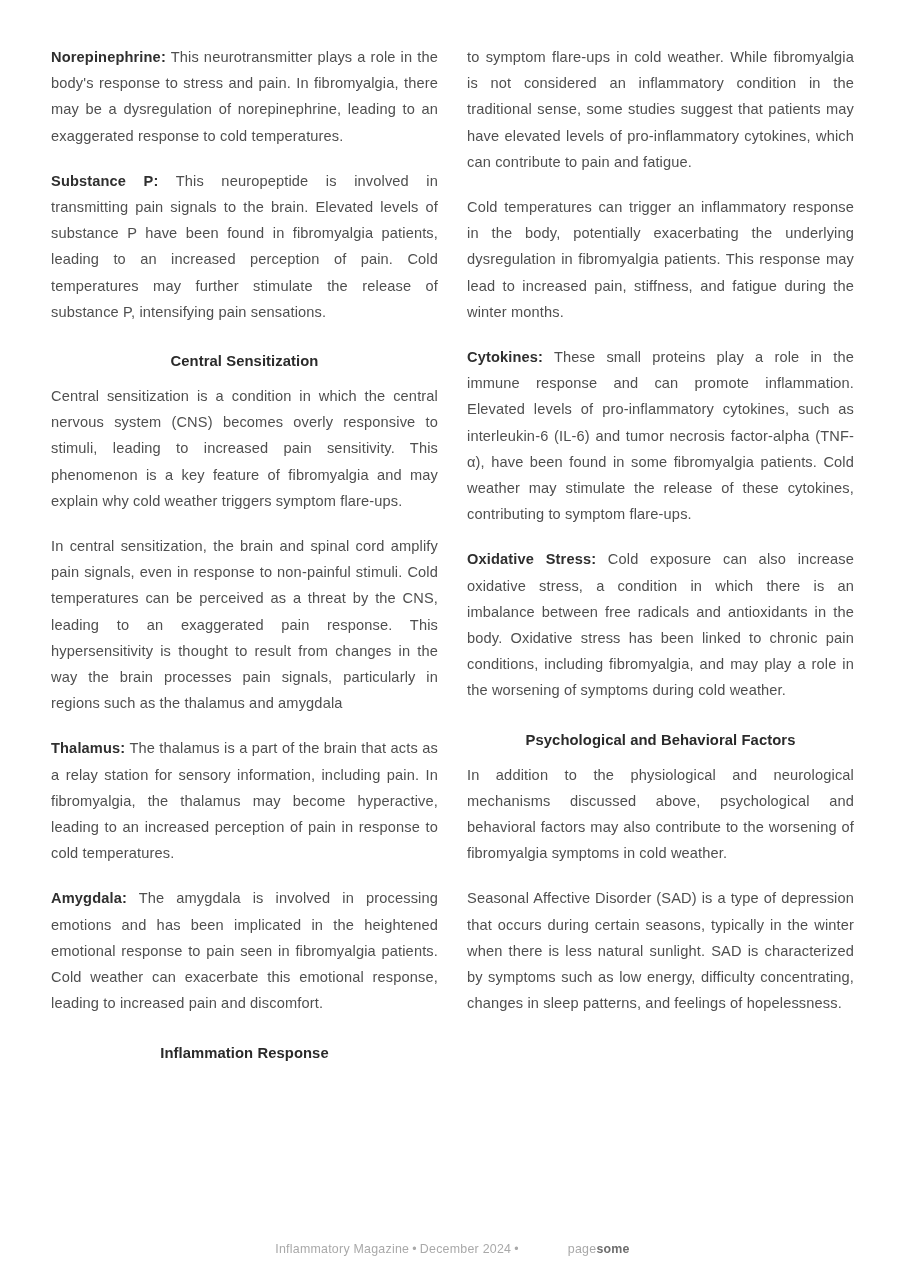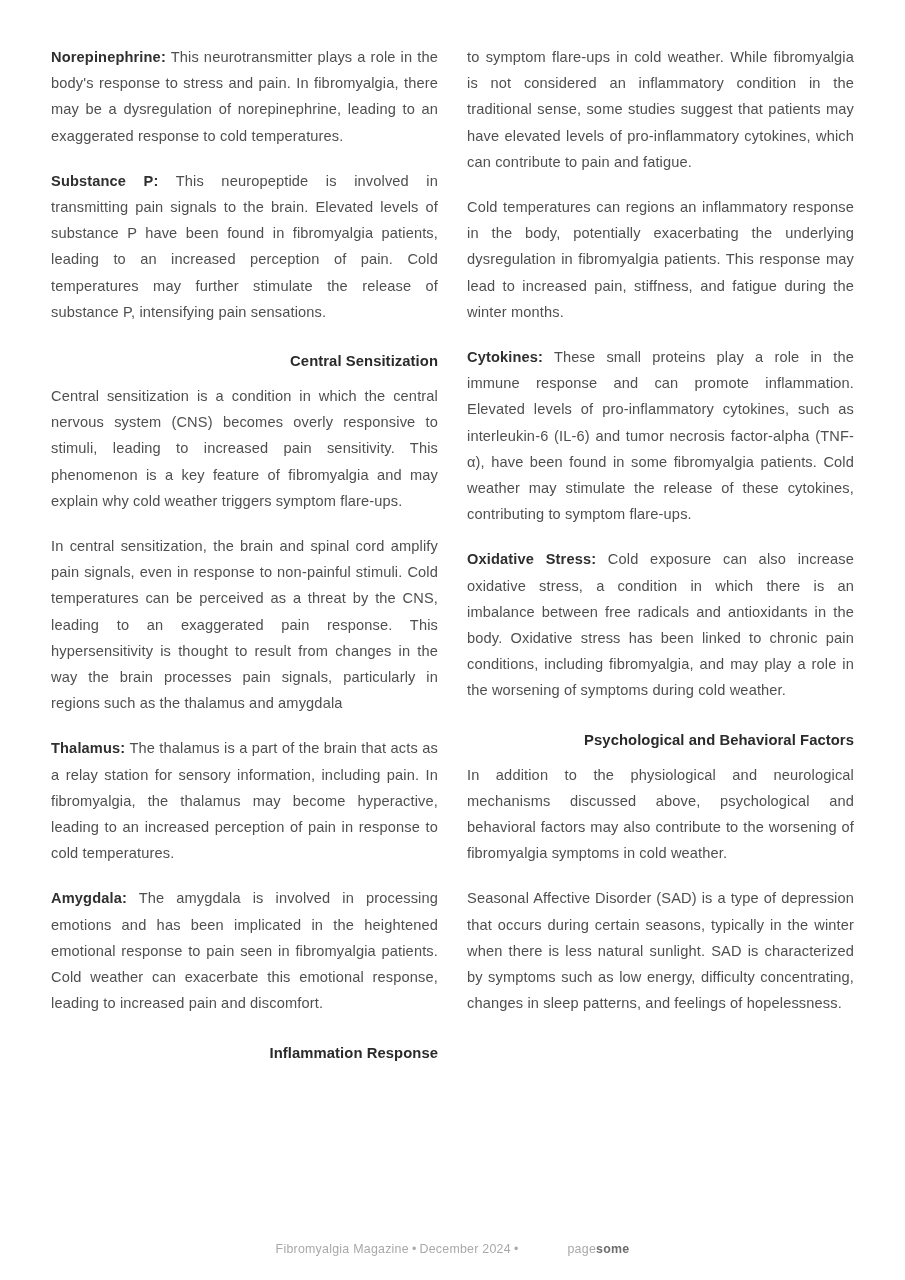--- a/index.html
+++ b/index.html
@@ -52,21 +52,21 @@
     font-weight: bold;
     color: #2f2f2f;
   }
   h3.section-head {
     margin: 26px 0 11px 0;
     font-size: 14.8px;
     line-height: 21px;
     font-weight: bold;
     color: #2a2a2a;
     letter-spacing: 0.005em;
-    text-align: right;
+    text-align: center;
   }
   .footer {
     position: absolute;
     left: 0;
     right: 0;
     bottom: 22px;
     text-align: center;
     font-size: 12.4px;
     line-height: 18px;
     color: #a9a9a9;
@@ -98,27 +98,27 @@
         <h3 class="section-head">Central Sensitization</h3>
         <p class="body">Central sensitization is a condition in which the central nervous system (CNS) becomes overly responsive to stimuli, leading to increased pain sensitivity. This phenomenon is a key feature of fibromyalgia and may explain why cold weather triggers symptom flare-ups.</p>
         <p class="body">In central sensitization, the brain and spinal cord amplify pain signals, even in response to non-painful stimuli. Cold temperatures can be perceived as a threat by the CNS, leading to an exaggerated pain response. This hypersensitivity is thought to result from changes in the way the brain processes pain signals, particularly in regions such as the thalamus and amygdala</p>
         <p class="body"><span class="lead">Thalamus:</span> The thalamus is a part of the brain that acts as a relay station for sensory information, including pain. In fibromyalgia, the thalamus may become hyperactive, leading to an increased perception of pain in response to cold temperatures.</p>
         <p class="body"><span class="lead">Amygdala:</span> The amygdala is involved in processing emotions and has been implicated in the heightened emotional response to pain seen in fibromyalgia patients. Cold weather can exacerbate this emotional response, leading to increased pain and discomfort.</p>
         <h3 class="section-head">Inflammation Response</h3>
       </div>
 
     <div class="col" id="right-col">
         <p class="body">to symptom flare-ups in cold weather. While fibromyalgia is not considered an inflammatory condition in the traditional sense, some studies suggest that patients may have elevated levels of pro-inflammatory cytokines, which can contribute to pain and fatigue.</p>
-        <p class="body">Cold temperatures can regions an inflammatory response in the body, potentially exacerbating the underlying dysregulation in fibromyalgia patients. This response may lead to increased pain, stiffness, and fatigue during the winter months.</p>
+        <p class="body">Cold temperatures can trigger an inflammatory response in the body, potentially exacerbating the underlying dysregulation in fibromyalgia patients. This response may lead to increased pain, stiffness, and fatigue during the winter months.</p>
         <p class="body"><span class="lead">Cytokines:</span> These small proteins play a role in the immune response and can promote inflammation. Elevated levels of pro-inflammatory cytokines, such as interleukin-6 (IL-6) and tumor necrosis factor-alpha (TNF-α), have been found in some fibromyalgia patients. Cold weather may stimulate the release of these cytokines, contributing to symptom flare-ups.</p>
         <p class="body"><span class="lead">Oxidative Stress:</span> Cold exposure can also increase oxidative stress, a condition in which there is an imbalance between free radicals and antioxidants in the body. Oxidative stress has been linked to chronic pain conditions, including fibromyalgia, and may play a role in the worsening of symptoms during cold weather.</p>
         <h3 class="section-head">Psychological and Behavioral Factors</h3>
         <p class="body">In addition to the physiological and neurological mechanisms discussed above, psychological and behavioral factors may also contribute to the worsening of fibromyalgia symptoms in cold weather.</p>
         <p class="body">Seasonal Affective Disorder (SAD) is a type of depression that occurs during certain seasons, typically in the winter when there is less natural sunlight. SAD is characterized by symptoms such as low energy, difficulty concentrating, changes in sleep patterns, and feelings of hopelessness.</p>
       </div>
 
   </div>
 
   <div class="footer">
-    <span>Fibromyalgia Magazine</span><span class="sep">•</span><span>December 2024</span><span class="sep">•</span><span class="pageword">page</span><span class="pagenum">some</span>
+    <span>Inflammatory Magazine</span><span class="sep">•</span><span>December 2024</span><span class="sep">•</span><span class="pageword">page</span><span class="pagenum">some</span>
   </div>
 
 </div>
 
 </body></html>

